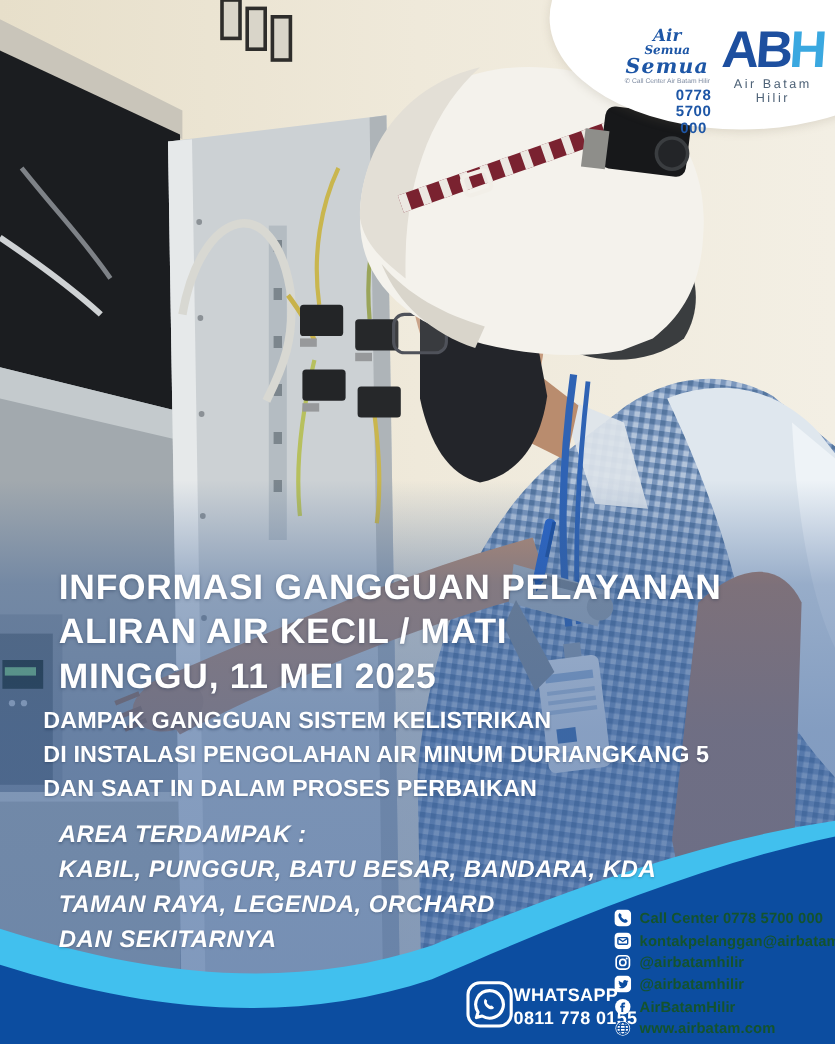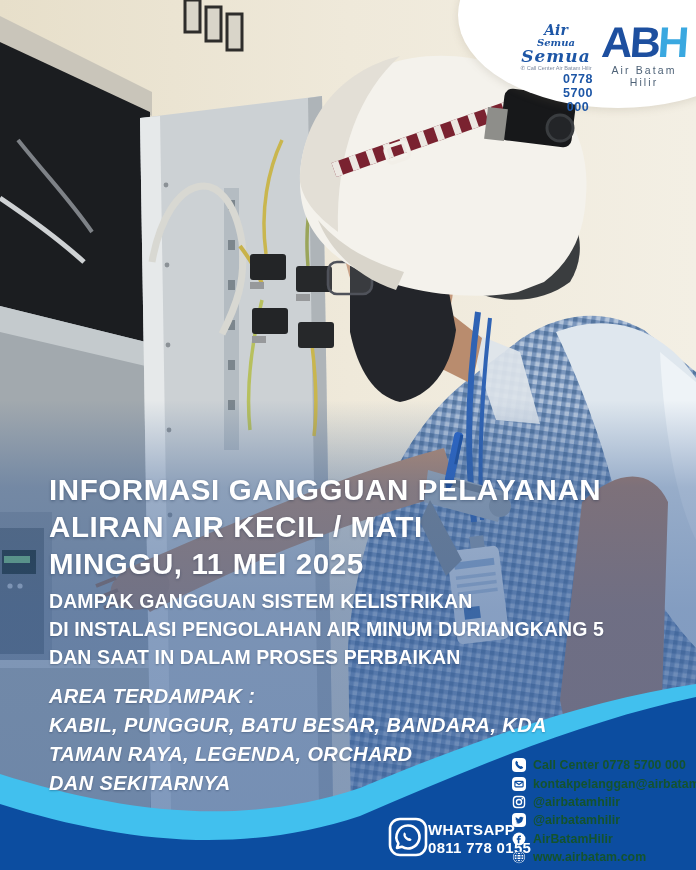--- a/index.html
+++ b/index.html
@@ -22,21 +22,21 @@
   }
   
   #curves{position:absolute;inset:0;z-index:2;}
   
   .headline{
     left:49px;top:471px;z-index:3;color:#fff;font-weight:700;
     font-size:29.5px;line-height:37px;letter-spacing:0.6px;white-space:nowrap;
     text-shadow:0 1px 3px rgba(10,30,60,.35);
   }
   .detail{
-    left:49px;top:587px;z-index:3;color:#fff;font-weight:700;
+    left:36px;top:587px;z-index:3;color:#fff;font-weight:700;
     font-size:19.5px;line-height:28px;letter-spacing:0.1px;white-space:nowrap;
     text-shadow:0 1px 2px rgba(10,30,60,.3);
   }
   .area{
     left:49px;top:682px;z-index:3;color:#fff;font-weight:700;
     font-size:20px;line-height:29px;letter-spacing:0.4px;white-space:nowrap;
     text-shadow:0 1px 2px rgba(10,30,60,.3);
     font-style:italic;
   }
   

